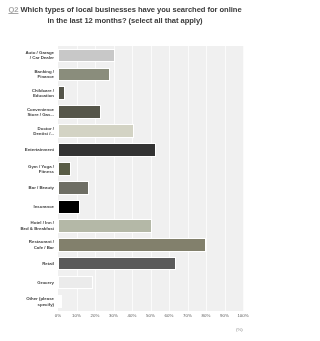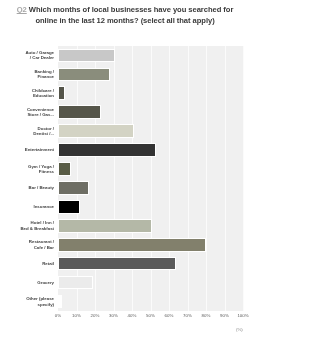--- a/index.html
+++ b/index.html
@@ -109,21 +109,21 @@
     color: #8a8a8a;
   }
 </style>
 </head>
 <body>
 
 <div id="chart-root">
 
   <div id="chart-title">
     <span class="qcode">Q2</span>
-    <span>Which months of local businesses have</span>
+    <span>Which types of local businesses have</span>
     <span>you searched for online in the last 12</span>
     <span>months? (select all that apply)</span>
   </div>
 
   <div id="plot-area">
       <div class="gridline zero" style="left: 0px;"></div>
       <div class="gridline" style="left: 18.5px;"></div>
       <div class="gridline" style="left: 37px;"></div>
       <div class="gridline" style="left: 55.5px;"></div>
       <div class="gridline" style="left: 74px;"></div>

